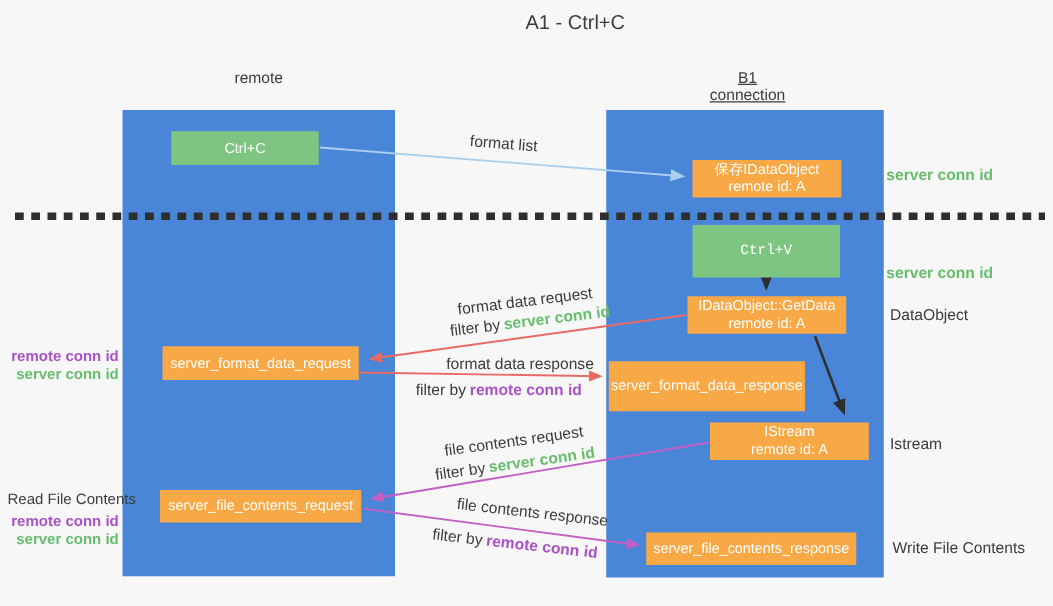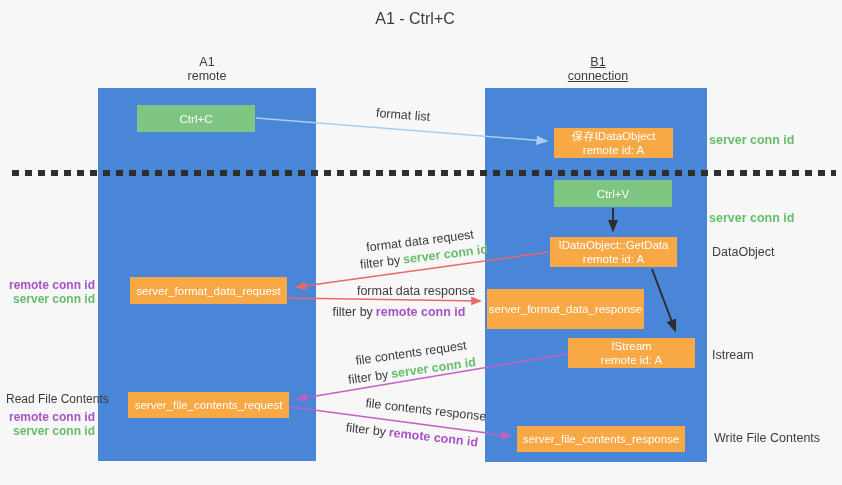--- a/index.html
+++ b/index.html
@@ -1,19 +1,19 @@
 <!DOCTYPE html>
 <html style="--bg: #f7f7f7; --lifeline-blue: #4a86d8; --node-green: #7dc581; --node-orange: #f9a846; --arrow-blue: #a9cfec; --arrow-red: #e96a64; --arrow-magenta: #c35fc4; --arrow-black: #2e2e2e; --ink: #3c3c3c; --conn-green: #67bd6c; --conn-purple: #a852c6;"><head>
 <meta charset="utf-8">
 <style>
   * { margin:0; padding:0; box-sizing:border-box; }
   html,body { background:#f7f7f7; font-family:"Liberation Sans", sans-serif; }
   .stage { position:relative; width:842px; height:485px; background:var(--bg); overflow:hidden; }
 
-  .title { position:absolute; left:330px; top:9px; width:170px; text-align:center;
+  .title { position:absolute; left:330px; top:9px; width:170px; text-align:right;
            font-size:16px; line-height:19px; color:var(--ink); }
 
   .col-header { position:absolute; top:55px; width:120px; text-align:center;
                 font-size:12.5px; line-height:14px; color:var(--ink); }
   .col-header.left  { left:147px; }
   .col-header.right { left:538px;text-decoration:underline; }
 
   .lifeline { position:absolute; background:var(--lifeline-blue); }
   .lifeline.left  { left:98px;  top:88px; width:218px; height:373px; }
   .lifeline.right { left:485px; top:88px; width:222px; height:374px; }
@@ -21,21 +21,21 @@
   svg.overlay { position:absolute; left:0; top:0; width:842px; height:485px; pointer-events:none; }
 
   .node { position:absolute; display:flex; flex-direction:column; align-items:center;
           justify-content:center; color:#fff; font-size:11.5px; line-height:14px;
           text-align:center; }
   .node.green  { background:var(--node-green); }
   .node.orange { background:var(--node-orange); }
 
   .n-ctrl-c   { left:137px; top:105px; width:118px; height:27px; }
   .n-save     { left:554px; top:128px; width:119px; height:30px; }
-  .n-ctrl-v   { left:554px; top:180px; width:118px; height:27px; }
+  .n-ctrl-v   { left:554px; top:180px; width:118px; height:42px;font-family:Liberation Mono, monospace; }
   .n-getdata  { left:550px; top:237px; width:127px; height:30px; }
   .n-fmt-req  { left:130px; top:277px; width:157px; height:27px; }
   .n-fmt-resp { left:487px; top:289px; width:157px; height:40px; }
   .n-istream  { left:568px; top:338px; width:127px; height:30px; }
   .n-file-req { left:128px; top:392px; width:161px; height:26px; }
   .n-file-resp{ left:517px; top:426px; width:168px; height:26px; }
 
   .lbl { position:absolute; font-size:12.5px; color:var(--ink); text-align:center;
          white-space:nowrap; }
   .lbl .sep { display:inline-block; width:3px; }
@@ -69,21 +69,20 @@
 </head>
 <body>
 
 <div class="stage">
 
   <div class="title">
     <div>A1 - Ctrl+C</div>
   </div>
 
   <div class="col-header left">
-    <div>A1</div>
     <div>remote</div>
   </div>
   <div class="col-header right">
     <div>B1</div>
     <div>connection</div>
   </div>
 
   <div class="lifeline left"></div>
   <div class="lifeline right"></div>
 

